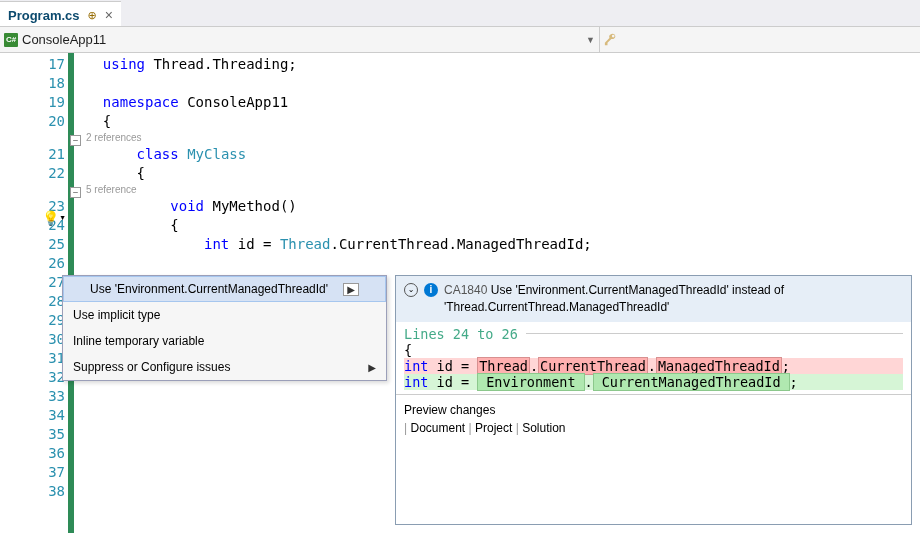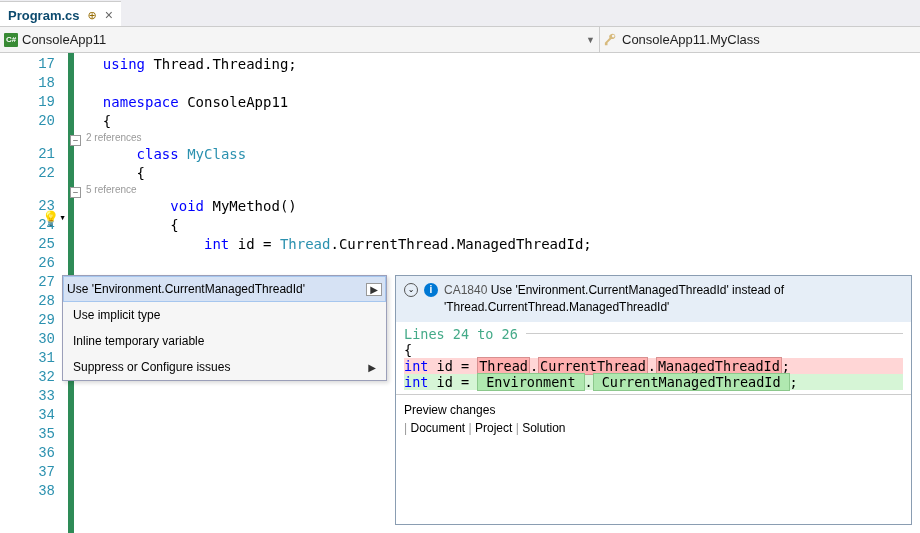--- a/index.html
+++ b/index.html
@@ -17,40 +17,40 @@
 .nav-left { flex: 0 0 600px; display: flex; align-items: center; padding: 0 4px; gap: 4px; border-right: 1px solid #ccc; height: 100%; }
 .nav-right { flex: 1; display: flex; align-items: center; padding: 0 4px; gap: 4px; }
 .cs-icon { width: 14px; height: 14px; background: #388a34; color: #fff; font-size: 8px; font-weight: bold; display: inline-flex; align-items: center; justify-content: center; border-radius: 1px; }
 .wrench-icon { display: inline-flex; align-items: center; }
 .nav-text { color: #1e1e1e; }
 .nav-dd { margin-left: auto; color: #666; font-size: 9px; }
 
 
 .editor { display: flex; height: calc(100% - 53px); font-family: Consolas, monospace; font-size: 14px; position: relative; }
 .gutter { width: 68px; background: #fff; text-align: right; color: #2b91af; padding-top: 2px; }
-.gutter .ln { height: 19px; line-height: 19px; padding-right: 13px; font-family: Liberation Mono, monospace; }
+.gutter .ln { height: 19px; line-height: 19px; padding-right: 3px; }
 .margin { width: 18px; background: #fff; position: relative; }
 .track { position: absolute; top: 0; bottom: 0; left: 0; width: 6px; background: #2e8b57; }
 .fold { position: absolute; left: 2px; width: 11px; height: 11px; border: 1px solid #999; background: #fff; font-size: 9px; line-height: 9px; text-align: center; color: #666; cursor: pointer; }
 .code { flex: 1; padding-top: 2px; position: relative; }
 .code .line { height: 19px; line-height: 19px; white-space: pre; }
 .codelens { font-size: 10px; color: #999; font-family: 'Segoe UI', sans-serif; height: 14px; line-height: 14px; }
 .kw { color: #0000ff; }
 .type { color: #2b91af; }
 .txt { color: #000; }
 
 
 .lightbulb { position: absolute; left: 42px; top: 156px; width: 24px; height: 18px; display: flex; align-items: center; cursor: pointer; }
 .bulb-icon { color: #e8a317; font-size: 14px; }
 .bulb-dd { font-size: 7px; color: #000; margin-left: 1px; }
 
 
 .qa-menu { position: absolute; left: 62px; top: 275px; width: 325px; background: #f6f6f6; border: 1px solid #9b9fb9; box-shadow: 2px 2px 4px rgba(0,0,0,0.15); font-family: 'Segoe UI', sans-serif; font-size: 12px; }
 .qa-item { padding: 6px 10px; display: flex; align-items: center; justify-content: space-between; cursor: pointer; }
-.qa-item.selected { background: #d6e2f4; border: 1px solid #a6c6ee; padding: 5px 3px; }
+.qa-item.selected { background: #d6e2f4; border: 1px solid #a6c6ee; padding: 5px 26px; }
 .qa-item.selected .chev { border: 1px solid #999; padding: 0 3px; font-size: 10px; background: #fff; }
 .qa-item .chev { font-size: 10px; color: #333; }
 
 
 .preview { position: absolute; left: 395px; top: 275px; right: 8px; bottom: 8px; background: #fff; border: 1px solid #8a9db2; font-family: 'Segoe UI', sans-serif; font-size: 12px; }
 .prev-hdr { background: #e6eef7; padding: 6px 8px; display: flex; align-items: flex-start; gap: 6px; line-height: 1.4; }
 .prev-circle { width: 14px; height: 14px; border: 1px solid #555; border-radius: 50%; display: inline-flex; align-items: center; justify-content: center; font-size: 8px; flex-shrink: 0; margin-top: 1px; }
 .info-icn { width: 14px; height: 14px; background: #0078d4; border-radius: 50%; color: #fff; font-size: 10px; font-weight: bold; display: inline-flex; align-items: center; justify-content: center; flex-shrink: 0; margin-top: 1px; }
 .ca-id { color: #555; }
 .prev-body { padding: 4px 8px; font-family: Consolas, monospace; font-size: 13.5px; }
@@ -80,21 +80,20 @@
     <span class="cs-icon">C#</span>
     <span class="nav-text">ConsoleApp11</span>
     <span class="nav-dd">▼</span>
   </div>
   <div class="nav-right">
     <span class="wrench-icon">
       <svg width="14" height="14" viewBox="0 0 16 16">
           <path fill="#d7ba7d" d="M13 3.5a3.5 3.5 0 0 1-4.6 3.3L4 11.2V14H1v-3l5.2-5.2A3.5 3.5 0 1 1 13 3.5zM10.5 2a1.5 1.5 0 1 0 0 3 1.5 1.5 0 0 0 0-3z"></path>
         </svg>
     </span>
-    <span class="nav-text">ConsoleApp11.MyClass</span>
   </div>
 </div>
 
 <div class="editor">
   <div class="gutter">
     <div class="ln">17</div>
       <div class="ln">18</div>
       <div class="ln">19</div>
       <div class="ln">20</div>
     <div class="codelens">&nbsp;</div>

